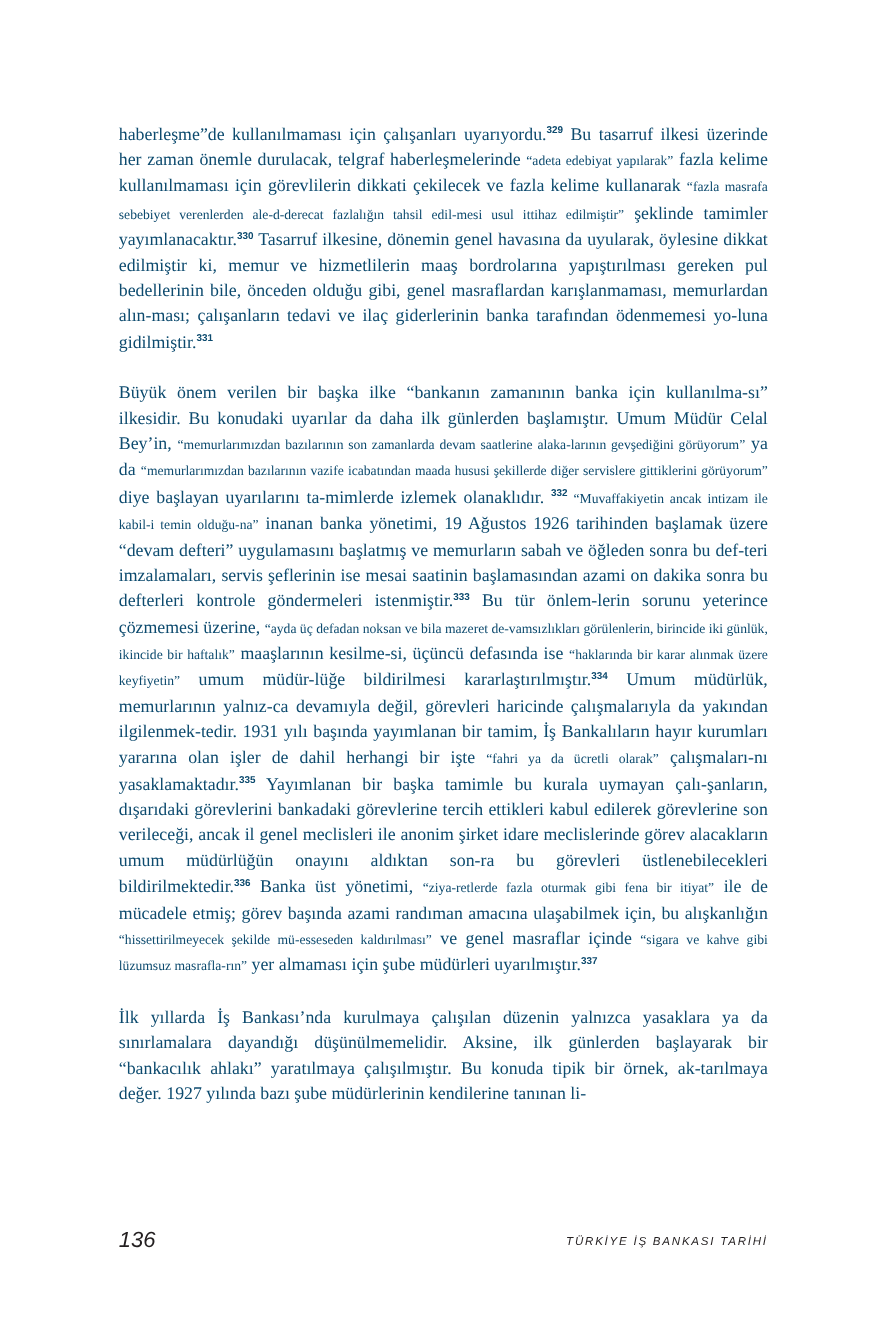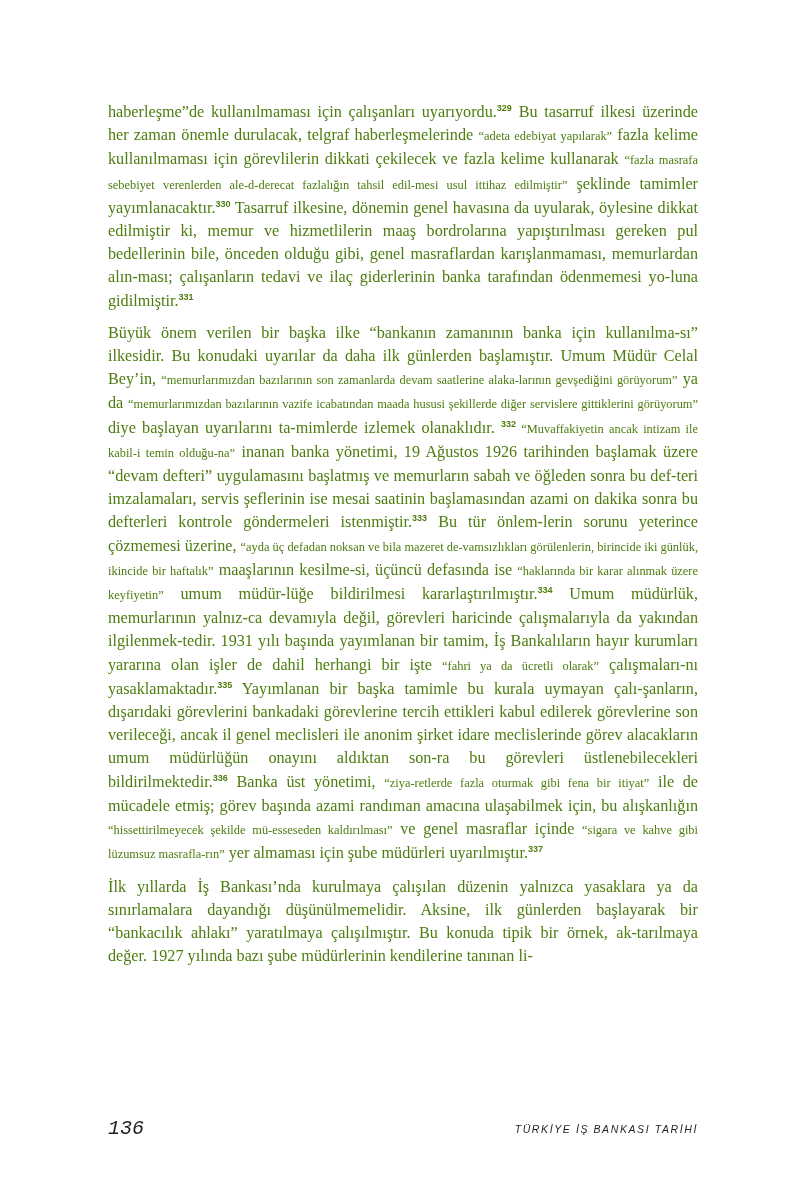--- a/index.html
+++ b/index.html
@@ -1,35 +1,35 @@
 <!DOCTYPE html>
 <html><head>
   <meta charset="utf-8">
   <style>
     html, body { margin: 0; padding: 0; background: #ffffff; }
     body { width: 799px; height: 1200px; position: relative; overflow: hidden; }
     .page {
-      position: absolute; left: 108px; top: 101px; width: 590px;
+      position: absolute; left: 108px; top: 111px; width: 590px;
       font-family: "Liberation Serif", "DejaVu Serif", serif;
-      color: #4d7c0f; font-size: 16.2px; line-height: 23.2px;
+      color: #0c4a6e; font-size: 16.2px; line-height: 23.2px;
       text-align: justify; hyphens: manual;
     }
     .para { margin: 0; }
-    .para + .para { margin-top: 9px; }
+    .para + .para { margin-top: 23px; }
     .q { font-size: 12.4px; }
     sup.fn {
       font-family: "Liberation Sans", "DejaVu Sans", sans-serif;
       font-weight: bold; font-size: 9px; line-height: 0; vertical-align: 6px;
     }
     .footer {
       position: absolute; left: 108px; top: 1117px; width: 590px; height: 30px;
     }
     .page-number {
       position: absolute; left: 0; top: 0;
-      font-family: Liberation Mono, monospace;
+      font-family: Liberation Sans, sans-serif;
       font-style: italic; font-size: 20px; color: #231f20;
     }
     .running-title {
       position: absolute; right: 0; top: 6px;
       font-family: "Liberation Sans", "DejaVu Sans", sans-serif;
       font-size: 10.5px; letter-spacing: 1.6px; color: #231f20; font-style: italic;
     }
   </style>
 </head>
 <body>

